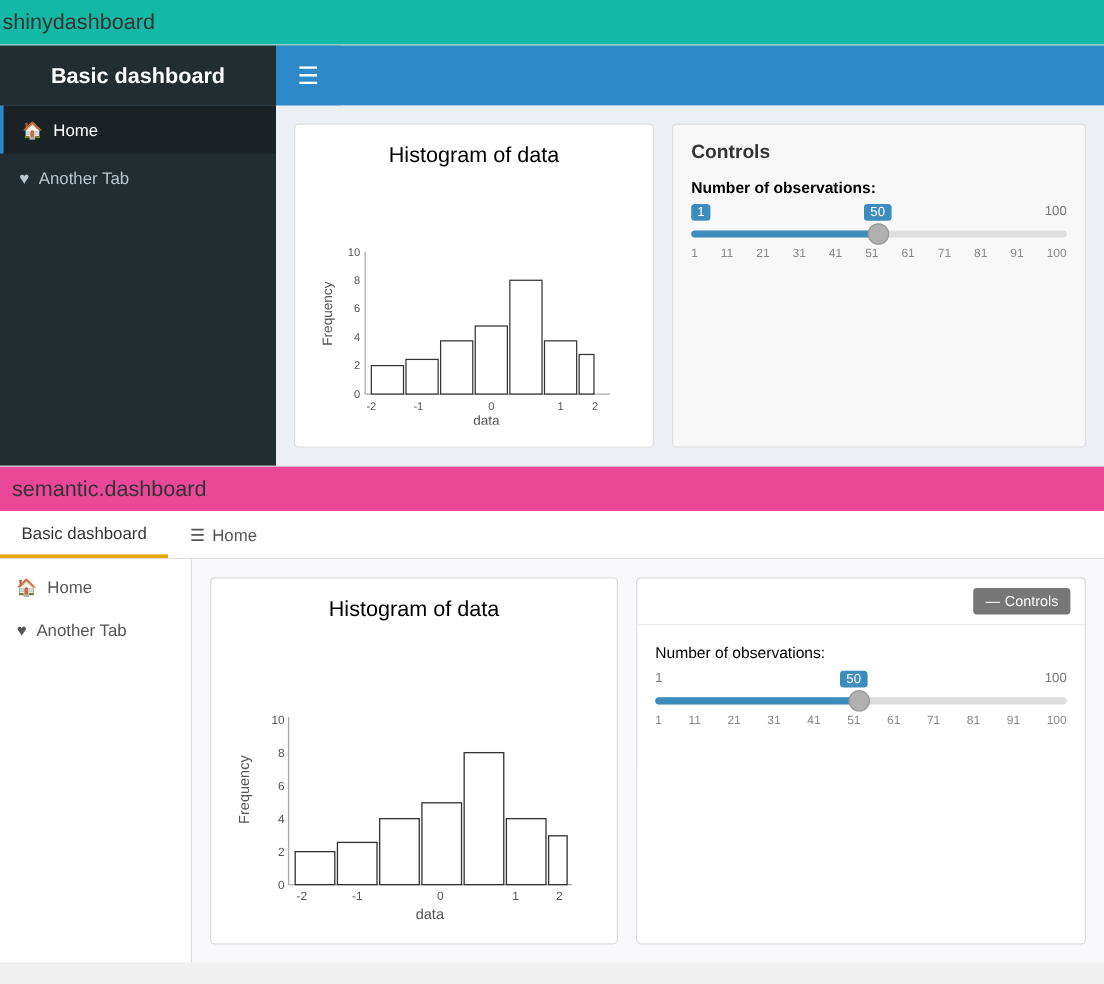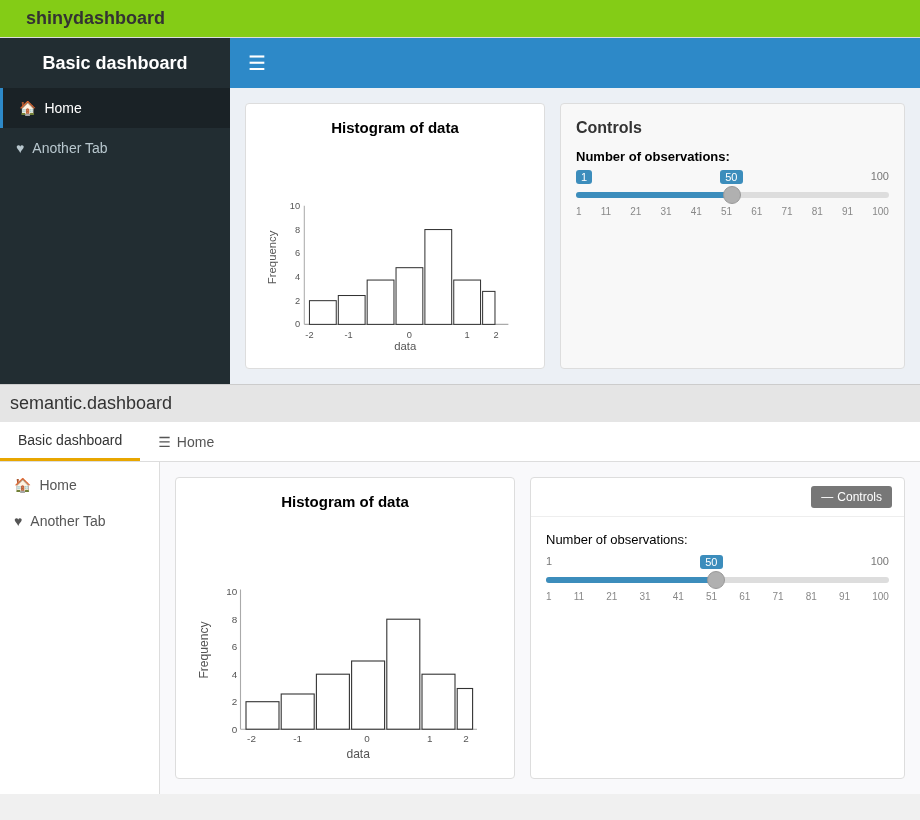--- a/index.html
+++ b/index.html
@@ -1,52 +1,52 @@
 <!DOCTYPE html>
 <html><head>
   <meta charset="utf-8">
   <style>
     * { box-sizing: border-box; margin: 0; padding: 0; }
     body { font-family: 'Helvetica Neue', Arial, sans-serif; font-size: 14px; background: #f0f0f0; }
 
     
-    .page-label { font-size: 18px; padding: 8px 26px; background: #84cc16; color: #333; border-bottom: 1px solid #ddd; font-weight: bold; }
+    .page-label { font-size: 18px; padding: 8px 2px; background: #14b8a6; color: #333; border-bottom: 1px solid #ddd; }
 
     
     .shiny-section { background: #f4f4f4; margin-bottom: 0; }
     .shiny-header { background: #2d89c8; color: #fff; display: flex; align-items: center; height: 50px; }
     .shiny-header .brand { background: #222d32; width: 230px; height: 50px; display: flex; align-items: center; justify-content: center; font-size: 18px; font-weight: bold; color: #fff; }
     .shiny-header .hamburger { padding: 0 18px; font-size: 20px; cursor: pointer; color: #fff; }
 
     .shiny-body { display: flex; min-height: 280px; }
     .shiny-sidebar { background: #222d32; width: 230px; min-height: 280px; }
     .shiny-sidebar .nav-item { display: flex; align-items: center; padding: 12px 16px; color: #b8c7ce; cursor: pointer; font-size: 14px; }
     .shiny-sidebar .nav-item.active { background: #1a2226; color: #fff; border-left: 3px solid #2d89c8; }
     .shiny-sidebar .nav-item .nav-icon { margin-right: 8px; font-size: 14px; }
 
     .shiny-main { flex: 1; padding: 15px; background: #ecf0f5; display: flex; gap: 15px; }
 
     
     .semantic-section { background: #fff; border-top: 1px solid #ccc; }
-    .semantic-top-label { font-size: 18px; padding: 8px 10px; background: #e5e5e5; color: #333; }
+    .semantic-top-label { font-size: 18px; padding: 8px 10px; background: #ec4899; color: #333; }
     .semantic-header { display: flex; align-items: center; background: #fff; border-bottom: 1px solid #ddd; padding: 0; }
     .semantic-header .brand-tab { padding: 10px 18px; font-size: 14px; color: #333; border-bottom: 3px solid #e8a600; cursor: pointer; font-weight: 500; }
     .semantic-header .menu-btn { padding: 10px 18px; font-size: 14px; color: #555; cursor: pointer; display: flex; align-items: center; gap: 6px; }
 
     .semantic-body { display: flex; min-height: 320px; }
     .semantic-sidebar { background: #fff; width: 160px; border-right: 1px solid #ddd; padding-top: 5px; }
     .semantic-sidebar .s-nav-item { display: flex; align-items: center; padding: 10px 14px; color: #555; cursor: pointer; font-size: 14px; }
     .semantic-sidebar .s-nav-item .s-nav-icon { margin-right: 8px; }
 
     .semantic-main { flex: 1; padding: 15px; background: #f9f9fb; display: flex; gap: 15px; }
 
     
     .chart-card { background: #fff; border: 1px solid #ddd; border-radius: 4px; padding: 15px; width: 300px; }
     .chart-card.large { width: 340px; }
-    .chart-title { text-align: center; font-weight: bold; font-size: 15px; margin-bottom: 8px; }
+    .chart-title { text-align: center; font-weight: normal; font-size: 18px; margin-bottom: 8px; }
 
     
     .controls-card { background: #f8f8f8; border: 1px solid #ddd; border-radius: 4px; padding: 15px; flex: 1; min-width: 250px; }
     .controls-card.shiny-style { background: #f8f8f8; }
     .controls-title { font-size: 16px; font-weight: bold; color: #333; margin-bottom: 12px; }
     .obs-label { font-weight: bold; font-size: 13px; margin-bottom: 6px; }
 
     .slider-container { position: relative; margin-bottom: 4px; }
     .slider-track { width: 100%; height: 6px; background: #ddd; border-radius: 3px; position: relative; margin: 8px 0; }
     .slider-fill { height: 6px; background: #3c8dbc; border-radius: 3px 0 0 3px; width: 48%; position: absolute; left: 0; }

